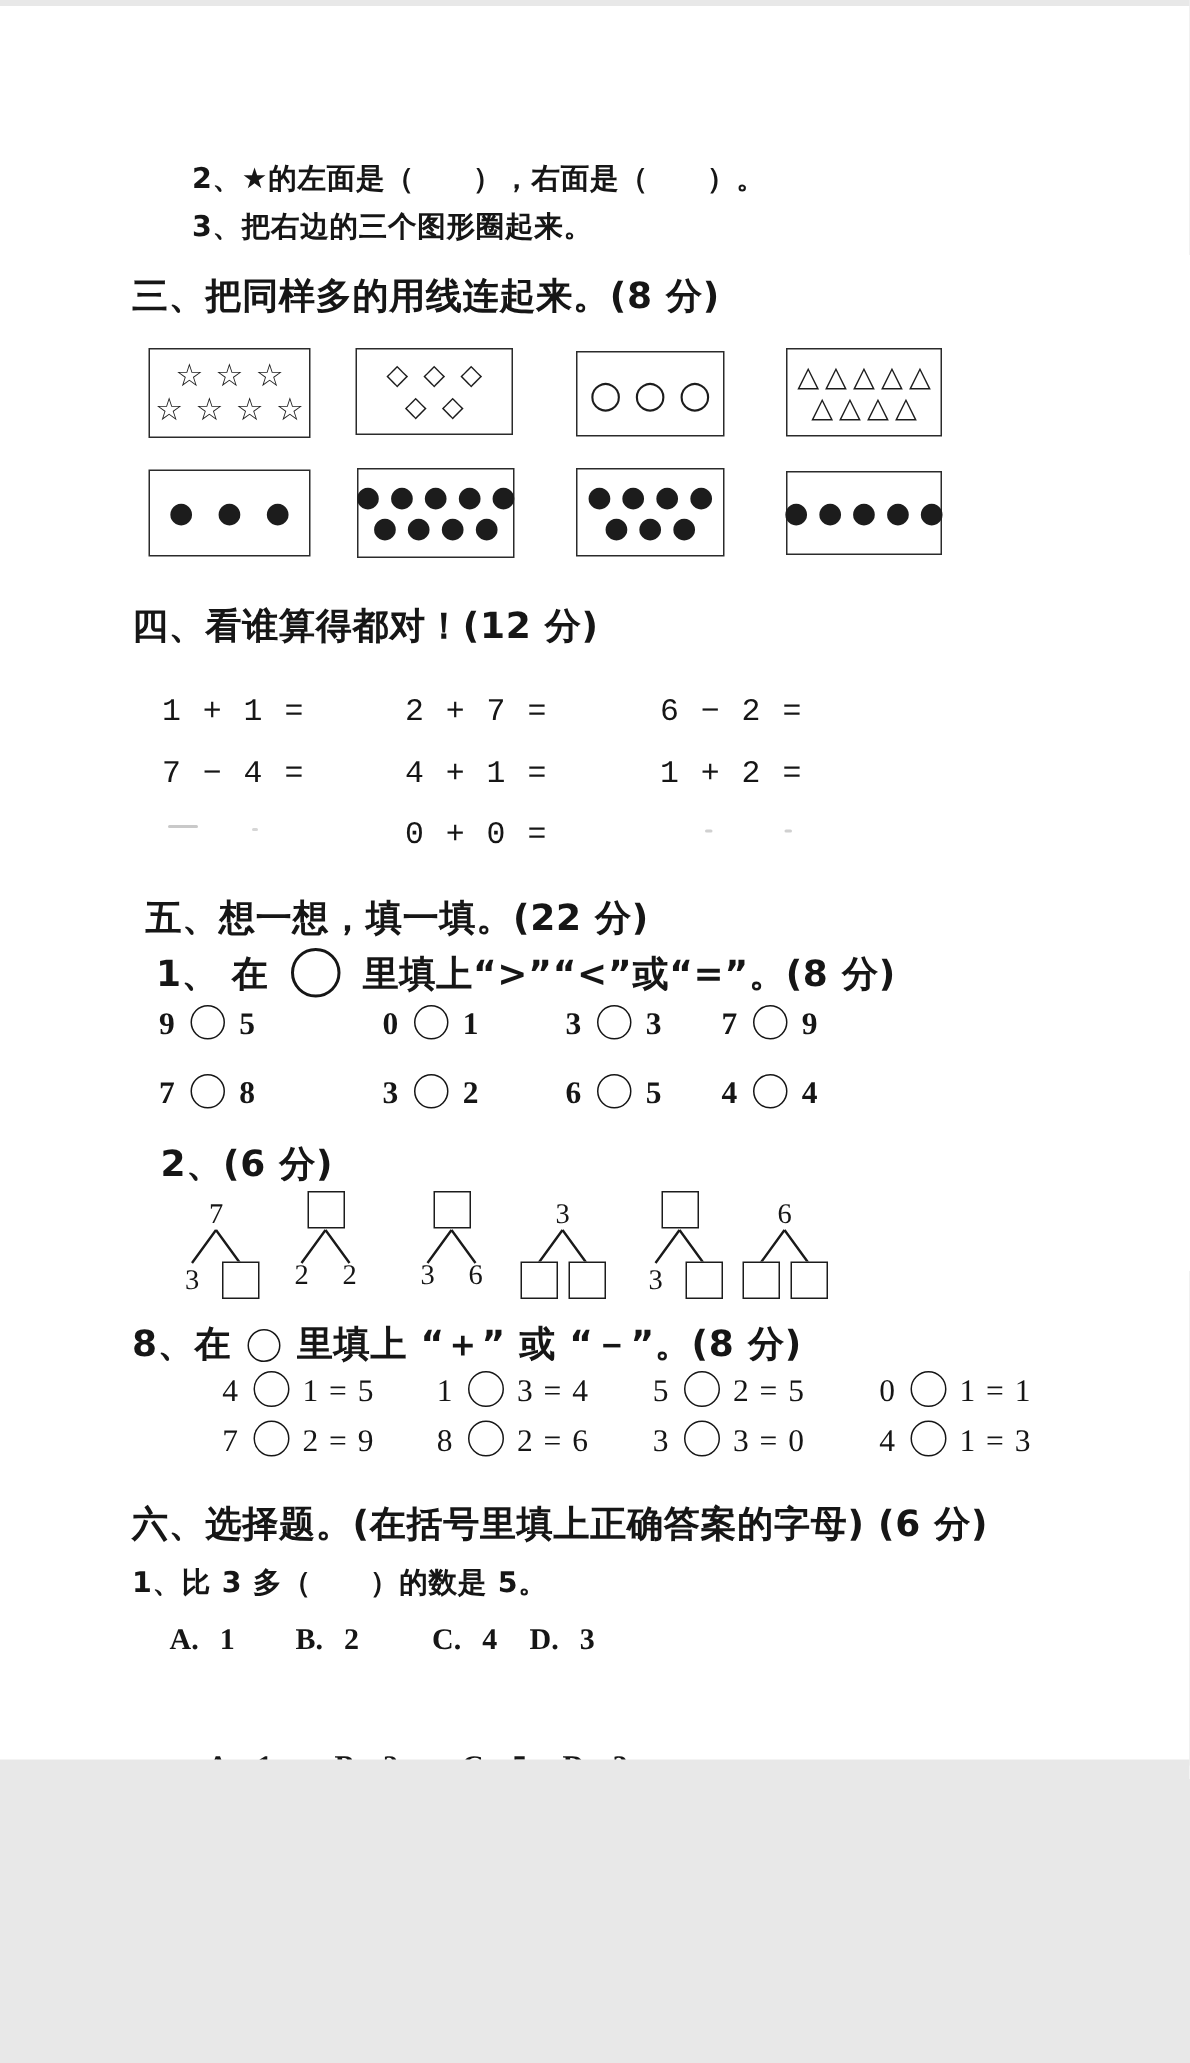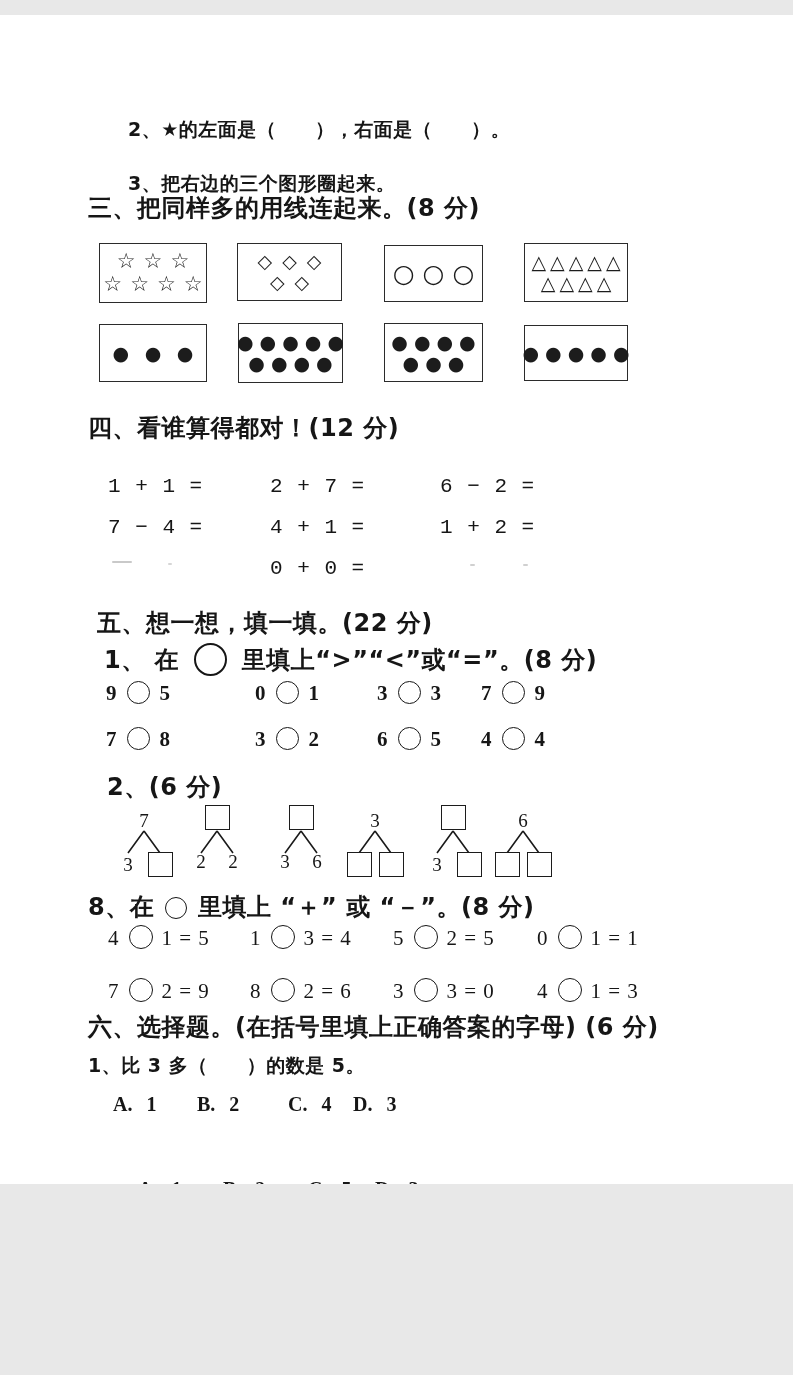--- a/index.html
+++ b/index.html
@@ -1,16 +1,16 @@
 <!DOCTYPE html>
 <html><head>
 <meta charset="utf-8">
 <style>
   html,body{margin:0;padding:0;background:#e8e8e8;}
-  .page{position:relative;width:793px;height:1169px;background:#ffffff;margin:15px auto;
+  .page{position:relative;width:793px;height:1169px;background:#ffffff;margin:4px auto;
         color:#161616;overflow:hidden;}
   .abs{position:absolute;}
   .cn{font-family:"DejaVu Sans","Liberation Sans",sans-serif;font-weight:700;font-size:24px;
       letter-spacing:0.5px;white-space:nowrap;}
   .cn-sm{font-size:19px;}
   .num{font-family:"Liberation Serif","DejaVu Serif",serif;}
 
   
   .shape-box{position:absolute;border:1.7px solid #2b2b2b;background:#fff;
              display:flex;flex-direction:column;justify-content:center;align-items:center;gap:2px;}
@@ -43,42 +43,42 @@
   
   .bond{position:absolute;width:60px;height:76px;text-align:center;}
   .bond-top{height:25px;display:flex;justify-content:center;align-items:flex-end;}
   .bond-bottom{display:flex;justify-content:space-between;padding:0 1px;margin-top:-2px;}
   .bond-slot{min-width:26px;display:flex;justify-content:center;align-items:center;}
   .bond-num{font-family:"Liberation Serif","DejaVu Serif",serif;font-size:19px;line-height:1;}
   .bond-box{display:inline-block;width:23px;height:23px;border:1.7px solid #1c1c1c;background:#fff;}
   .bond-legs{display:block;margin:0 auto;}
 
   
-  .pm-grid{display:grid;grid-template-columns:142px 143px 144px auto;row-gap:21px;}
+  .pm-grid{display:grid;grid-template-columns:142px 143px 144px auto;row-gap:1px;text-align:right;}
   .pm-item{font-family:"Liberation Serif","DejaVu Serif",serif;font-size:21px;height:32px;
            letter-spacing:1px;white-space:nowrap;}
 
   
   .opt-row{display:grid;}
   .opt-row-1{grid-template-columns:84px 91px 65px auto;}
   .opt-row-2{grid-template-columns:85px 85px 67px auto;}
   .opt-item{font-family:"Liberation Serif","DejaVu Serif",serif;font-weight:700;font-size:20px;
             white-space:nowrap;}
   .opt-label{margin-right:14px;}
 
   
   .artifact{position:absolute;background:#c9c9c9;border-radius:1px;}
 </style>
 </head>
 <body>
 
 <div class="page">
 
   <div class="abs cn cn-sm" style="left:128px;top:102px">2、★的左面是（　　），右面是（　　）。</div>
-  <div class="abs cn cn-sm" style="left:128px;top:156px">3、把右边的三个图形圈起来。</div>
+  <div class="abs cn cn-sm" style="left:128px;top:134px">3、把右边的三个图形圈起来。</div>
 
   <div class="abs cn" style="left:88px;top:177px">三、把同样多的用线连起来。(8 分)</div>
 
   <div class="shape-box" style="left:99px;top:228px;width:106px;height:58px">
       <div class="shape-row">
         <span class="glyph glyph-star">☆</span>
         <span class="glyph glyph-star">☆</span>
         <span class="glyph glyph-star">☆</span>
       </div>
       <div class="shape-row">

